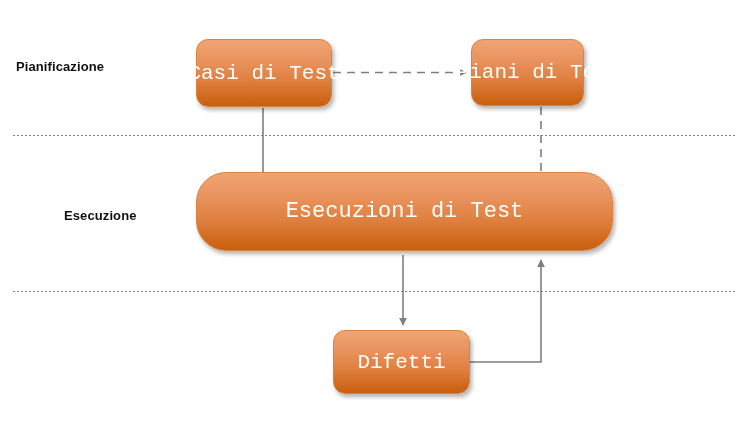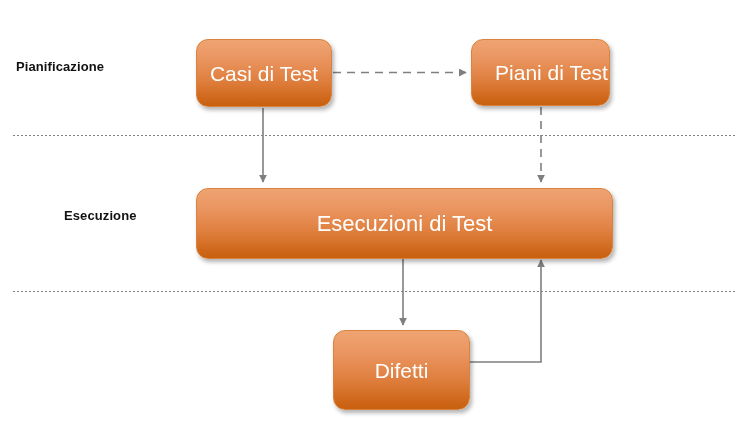--- a/index.html
+++ b/index.html
@@ -39,21 +39,21 @@
     border-radius: 12px;
     background: linear-gradient(180deg, #EFA471 0%, #EA9561 28%, #DF7F3E 62%, #CF681B 88%, #C8600F 100%);
     border: 1px solid #D9833F;
     box-shadow: 2px 3px 4px rgba(0,0,0,0.30);
     display: flex;
     align-items: center;
     justify-content: center;
     box-sizing: border-box;
   }
   .node-label {
-    font-family: Liberation Sans, sans-serif;
+    font-family: Liberation Mono, monospace;
     color: #ffffff;
     font-size: 21px;
     line-height: 1;
     text-align: left;
     white-space: nowrap;
   }
   .node.wide .node-label {
     font-size: 22px;
   }
 </style>
@@ -85,25 +85,25 @@
 
   <div class="band-label" style="left:16px; top:59px;">Pianificazione</div>
 
   <div class="band-label" style="left:16px; top:208px;padding-left:48px;">Esecuzione</div>
 
 
   <div class="node" style="left:196px; top:39px; width:136px; height:68px;">
     <span class="node-label">Casi di Test</span>
   </div>
 
-  <div class="node" style="left:471px; top:39px; width:139px; height:67px;padding-left:22px;">
+  <div class="node" style="left:471px; top:39px; width:113px; height:67px;padding-left:22px;">
     <span class="node-label">Piani di Test</span>
   </div>
 
-  <div class="node wide" style="left:196px; top:188px; width:417px; height:71px;">
+  <div class="node wide" style="left:196px; top:172px; width:417px; height:79px;border-radius:30px;">
     <span class="node-label">Esecuzioni di Test</span>
   </div>
 
-  <div class="node" style="left:333px; top:330px; width:137px; height:80px;">
+  <div class="node" style="left:333px; top:330px; width:137px; height:64px;">
     <span class="node-label">Difetti</span>
   </div>
 
 </div>
 
 </body></html>

